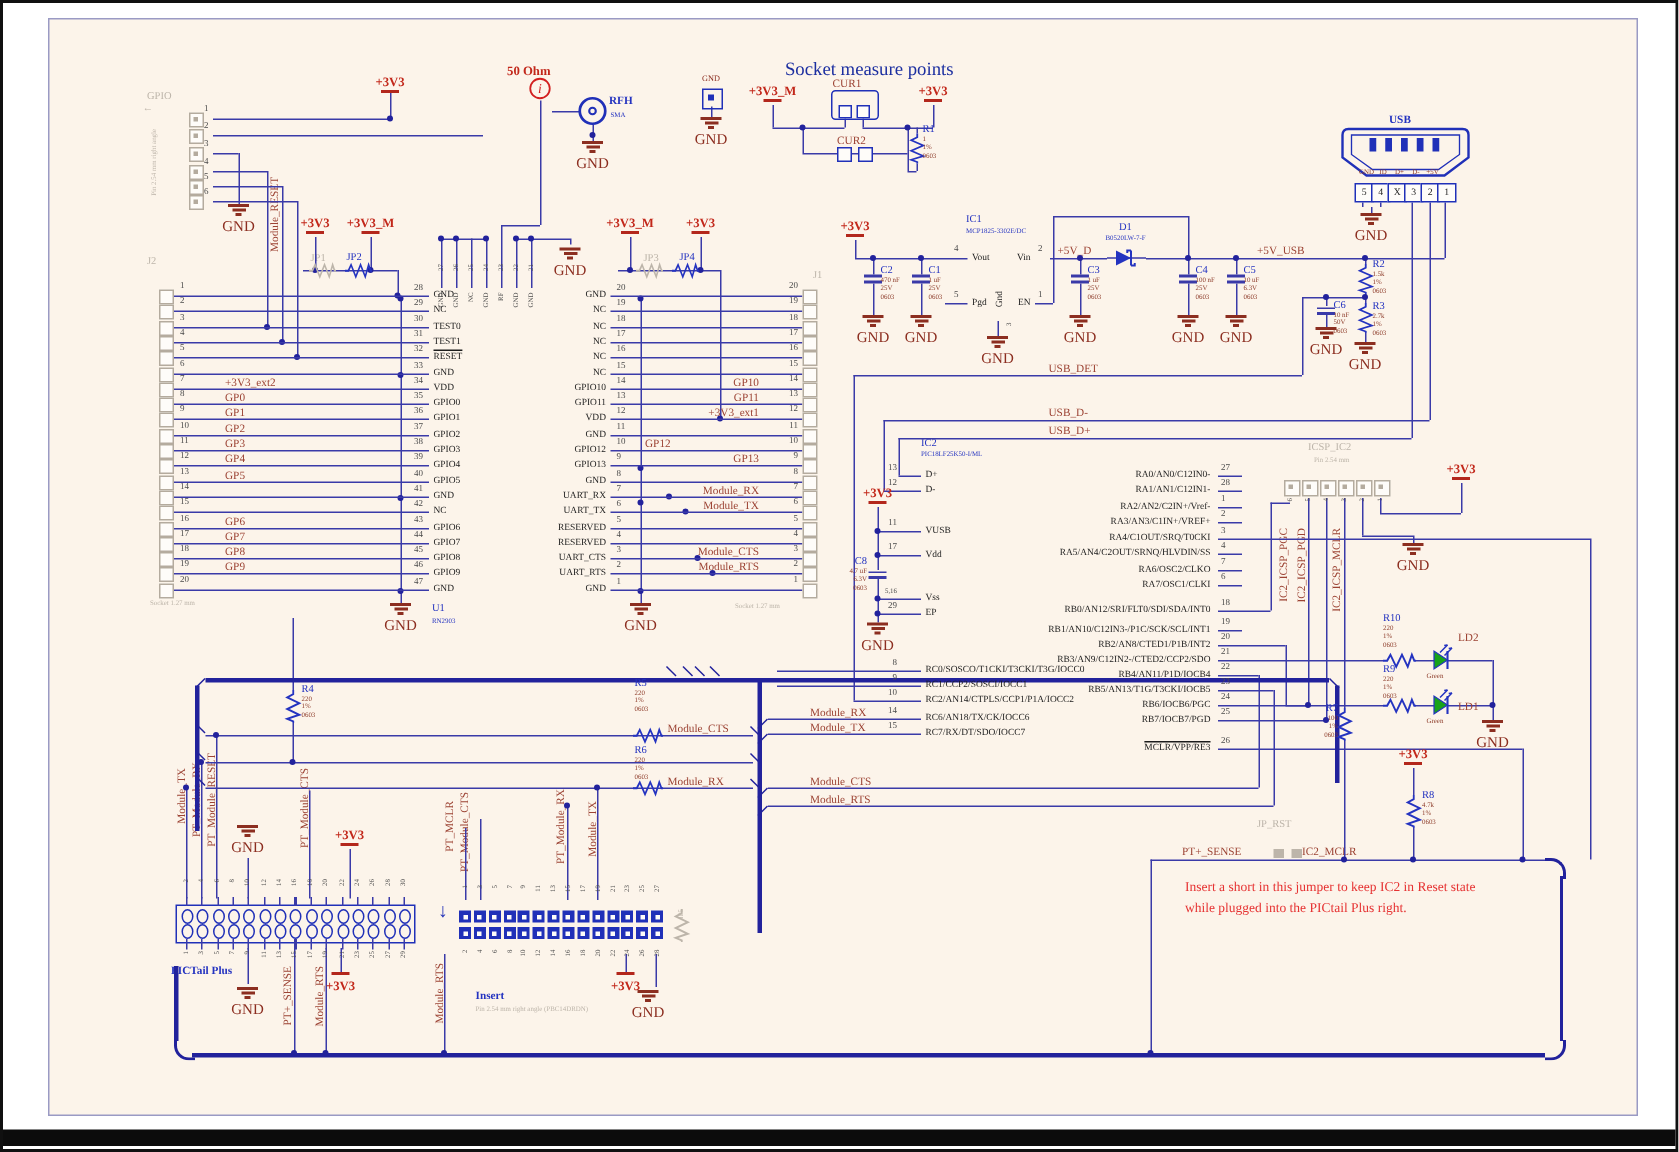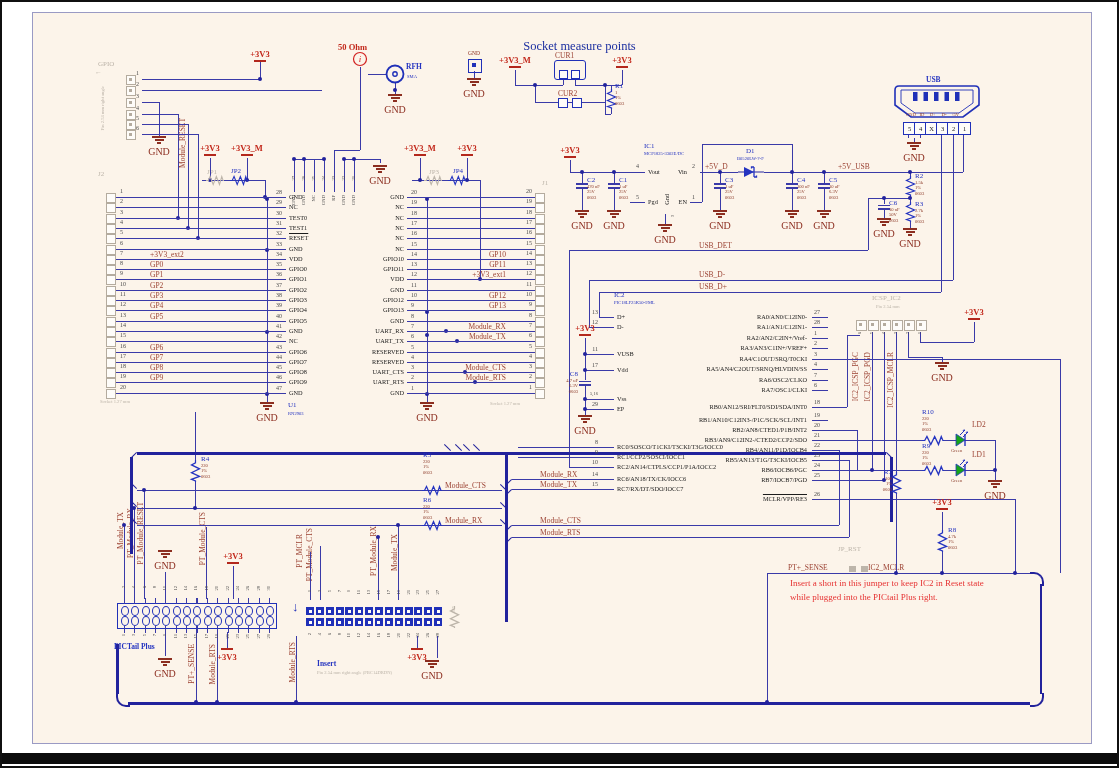--- a/index.html
+++ b/index.html
@@ -20,21 +20,21 @@
   .ref{font-size:7px;color:#2433c0;}
   .refb{font-size:7.5px;color:#2433c0;font-weight:bold;}
   .refsm{font-size:4.6px;color:#2433c0;}
   .val{font-size:4.6px;color:#8c3a28;line-height:5.4px;}
   .pnum{font-size:6px;color:#4c4c4c;}
   .pnumsm{font-size:4.6px;color:#4c4c4c;}
   .pname{font-size:6.3px;color:#1c1c1c;}
   .ghost{color:#bdb5aa !important;}
   .vt{writing-mode:vertical-rl;transform:rotate(180deg);}
   .ovl{text-decoration:overline;}
-  .redt{font-size:9px;color:#e63333;}
+  .redt{font-size:9px;color:#e63333;margin-top:8px;}
   .title{font-size:12.5px;color:#1c2fa0;}
   .sq{position:absolute;border:1px solid #b4ab9e;background:#fefcf9;}
   .sqi{position:absolute;background:#b4ab9e;}
   .bsq{position:absolute;border:1.1px solid #2030b8;background:#fefcf9;}
   .bluesq{position:absolute;background:#2030b8;}
   .ic{position:absolute;background:#fbf3b4;border:1.4px solid #8b1f14;}
   .oval{position:absolute;border:1.1px solid #2030b8;border-radius:50%;}
   svg{position:absolute;overflow:visible;}
 </style>
 </head>
@@ -633,21 +633,21 @@
       <div class="t pname" style="left: 287px; top: 284px;">GPIO2</div>
       <div class="t pnum" style="left: 409px; top: 280px; width: 18px; text-align: left;">11</div>
       <div class="t pname" style="left: 318px; top: 284px; width: 84px; text-align: right;">GND</div>
       <div class="wire" style="left: 112px; top: 298px; width: 172px; height: 1.1px;"></div>
       <div class="wire" style="left: 405px; top: 298px; width: 128px; height: 1.1px;"></div>
       <div class="sq" style="left: 104px; top: 294px; width: 8px; height: 8px;"></div>
       <div class="t pnum" style="left: 118px; top: 289px; width: 14px; text-align: left;">11</div>
       <div class="t net" style="left: 148px; top: 289px; width: 70px; text-align: left;">GP3</div>
       <div class="sq" style="left: 533px; top: 294px; width: 8px; height: 8px;"></div>
       <div class="t pnum" style="left: 510px; top: 289px; width: 20px; text-align: right;">10</div>
-      <div class="t net" style="left: 428px; top: 289px; width: 76px; text-align: right;">GP12</div>
+      <div class="t net" style="left: 428px; top: 289px; width: 76px; text-align: left;">GP12</div>
       <div class="t pnum" style="left: 252px; top: 290px; width: 28px; text-align: right;">38</div>
       <div class="t pname" style="left: 287px; top: 294px;">GPIO3</div>
       <div class="t pnum" style="left: 409px; top: 290px; width: 18px; text-align: left;">10</div>
       <div class="t pname" style="left: 318px; top: 294px; width: 84px; text-align: right;">GPIO12</div>
       <div class="wire" style="left: 112px; top: 308px; width: 172px; height: 1.1px;"></div>
       <div class="wire" style="left: 405px; top: 308px; width: 128px; height: 1.1px;"></div>
       <div class="sq" style="left: 104px; top: 304px; width: 8px; height: 8px;"></div>
       <div class="t pnum" style="left: 118px; top: 299px; width: 14px; text-align: left;">12</div>
       <div class="t net" style="left: 148px; top: 299px; width: 70px; text-align: left;">GP4</div>
       <div class="sq" style="left: 533px; top: 304px; width: 8px; height: 8px;"></div>
@@ -992,21 +992,21 @@
         <path d="M13,-2 L10.8,-1.6 M16,0 L13.8,0.4" stroke="#2433c0" stroke-width="1"></path>
       </svg>
       <div class="t net" style="left: 970px; top: 418px;">LD2</div>
       <div class="t val" style="left: 949px; top: 446px;">Green</div>
       <svg style="left:950px;top:460px" width="20" height="16">
         <polygon points="4,2 4,14 13,8" fill="#17a31a" stroke="#2433c0" stroke-width="0.8"></polygon>
         <line x1="13" y1="2" x2="13" y2="14" stroke="#2433c0" stroke-width="1.4"></line>
         <path d="M8,3 L13,-2 M11,5 L16,0" stroke="#2433c0" stroke-width="1" fill="none"></path>
         <path d="M13,-2 L10.8,-1.6 M16,0 L13.8,0.4" stroke="#2433c0" stroke-width="1"></path>
       </svg>
-      <div class="t net" style="left: 970px; top: 448px;">LD1</div>
+      <div class="t net" style="left: 970px; top: 464px;">LD1</div>
       <div class="t val" style="left: 949px; top: 476px;">Green</div>
       <svg style="left:889.5px;top:470px" width="9" height="22" viewBox="0 0 9 20" preserveAspectRatio="none">
         <path d="M4.5,0 L4.5,2.5 L0.5,4.5 L8.5,8 L0.5,11.5 L8.5,15 L0.5,17.5 L4.5,19 L4.5,20" fill="none" stroke="#2433c0" stroke-width="1.2"></path>
       </svg>
       <div class="t ref" style="left: 860px; top: 466px; width: 30px; text-align: right;">R7</div>
       <div class="t val" style="left: 860px; top: 474px; width: 30px; text-align: right;">100</div>
       <div class="t val" style="left: 860px; top: 479.4px; width: 30px; text-align: right;">1%</div>
       <div class="t val" style="left: 860px; top: 484.8px; width: 30px; text-align: right;">0603</div>
       <svg style="left:935.5px;top:528px" width="9" height="22" viewBox="0 0 9 20" preserveAspectRatio="none">
         <path d="M4.5,0 L4.5,2.5 L0.5,4.5 L8.5,8 L0.5,11.5 L8.5,15 L0.5,17.5 L4.5,19 L4.5,20" fill="none" stroke="#2433c0" stroke-width="1.2"></path>

